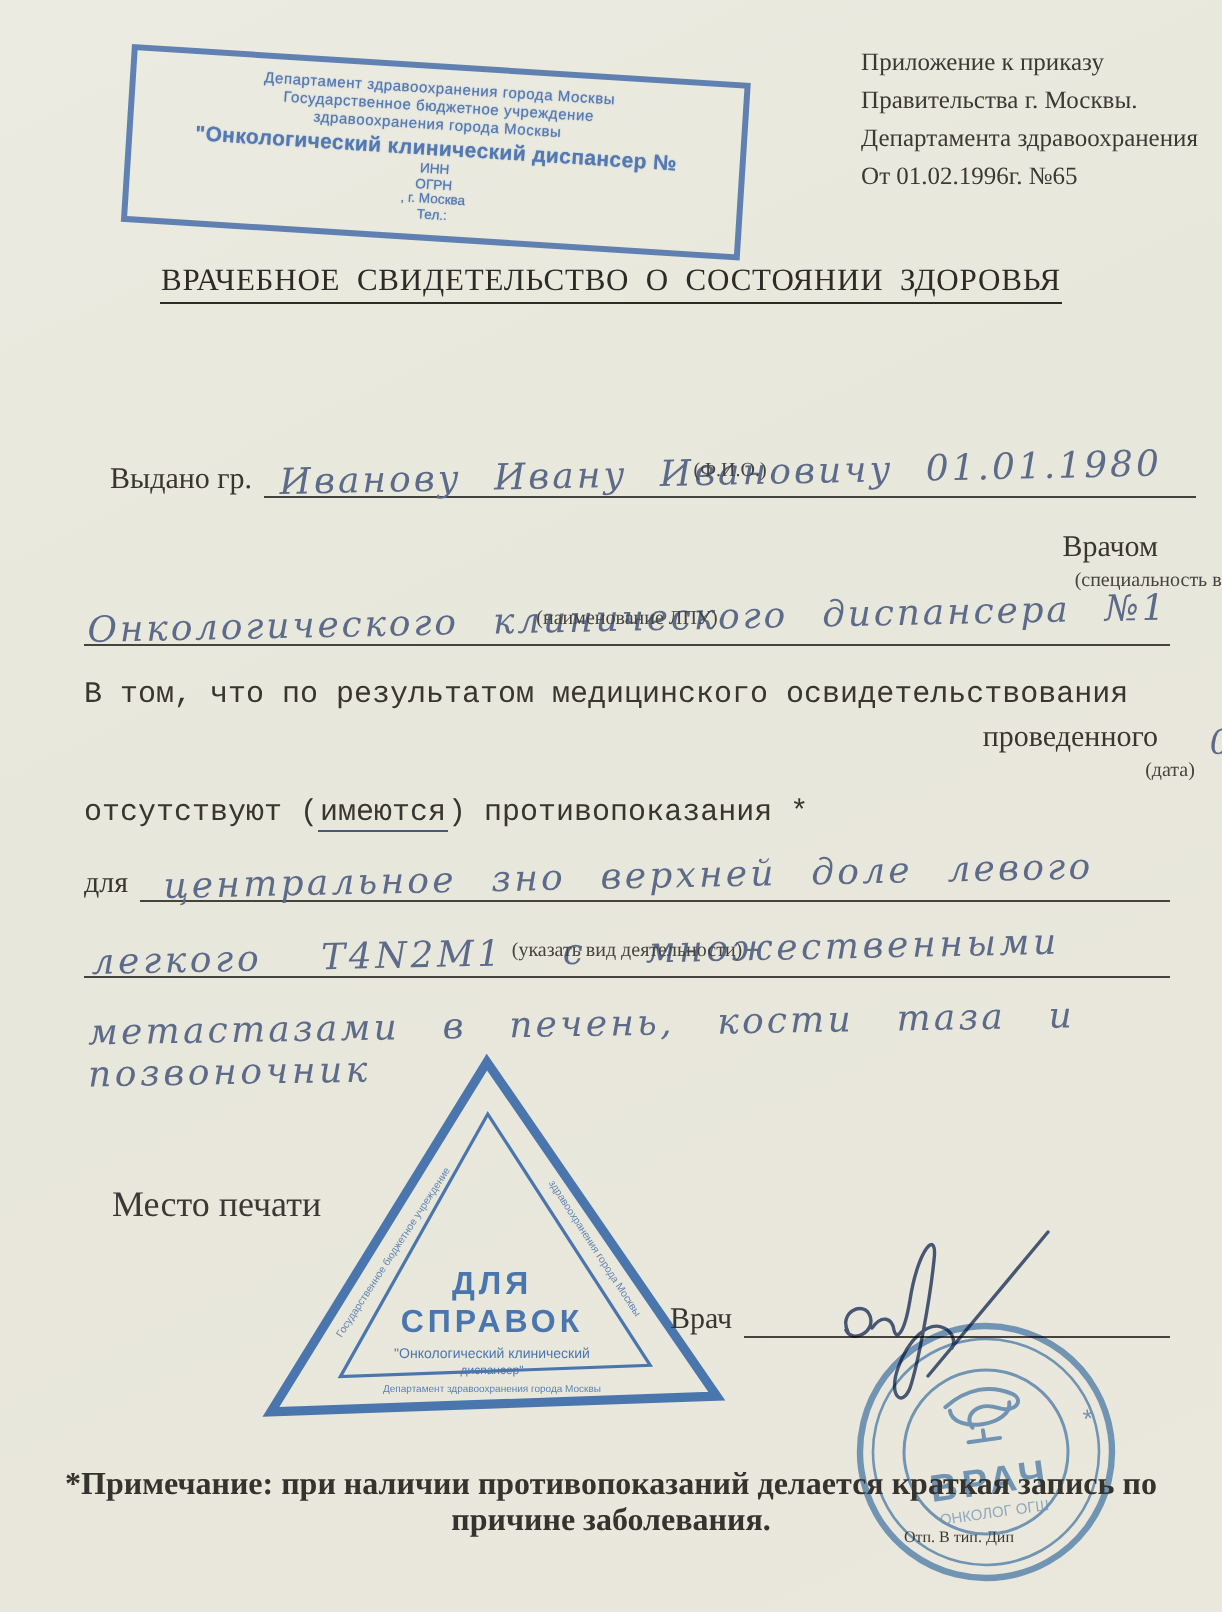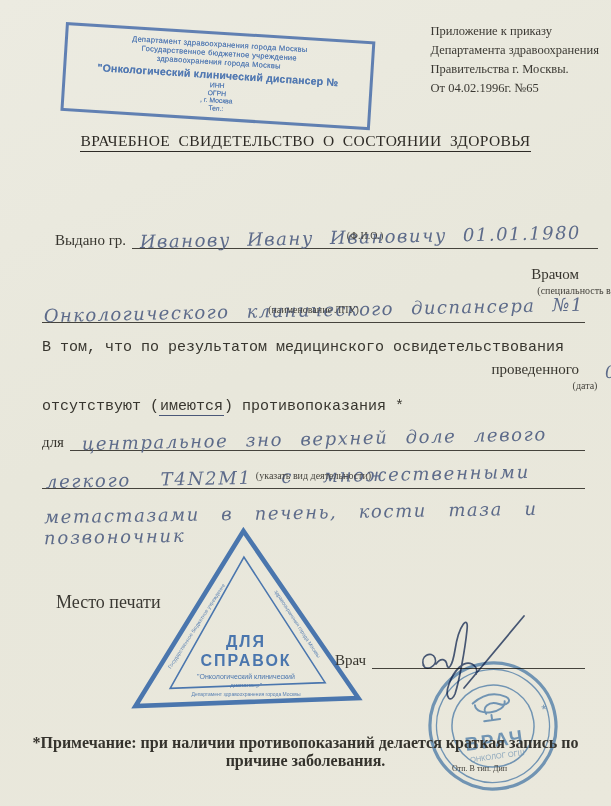--- a/index.html
+++ b/index.html
@@ -71,23 +71,23 @@
     <div class="cs-line">здравоохранения города Москвы</div>
     <div class="cs-org">"Онкологический клинический диспансер №</div>
     <div class="cs-det">ИНН</div>
     <div class="cs-det">ОГРН</div>
     <div class="cs-det">, г. Москва</div>
     <div class="cs-det">Тел.:</div>
   </div>
 
   <div class="header-right">
     <div>Приложение к приказу</div>
+    <div>Правительства г. Москвы.</div>
     <div>Департамента здравоохранения</div>
-    <div>Правительства г. Москвы.</div>
-    <div>От 04.02.1996г. №65</div>
+    <div>От 01.02.1996г. №65</div>
   </div>
 
   <div class="title">
     <span>ВРАЧЕБНОЕ СВИДЕТЕЛЬСТВО О СОСТОЯНИИ ЗДОРОВЬЯ</span>
   </div>
 
   <div class="row" style="left:55px;top:228px;right:13px;">
     <span class="lbl">Выдано гр.</span>
     <span class="field">
       <span class="hand" style="left:8px;font-size:18px;letter-spacing:1.5px;word-spacing:9px;">Иванову Ивану Ивановичу 01.01.1980</span>

